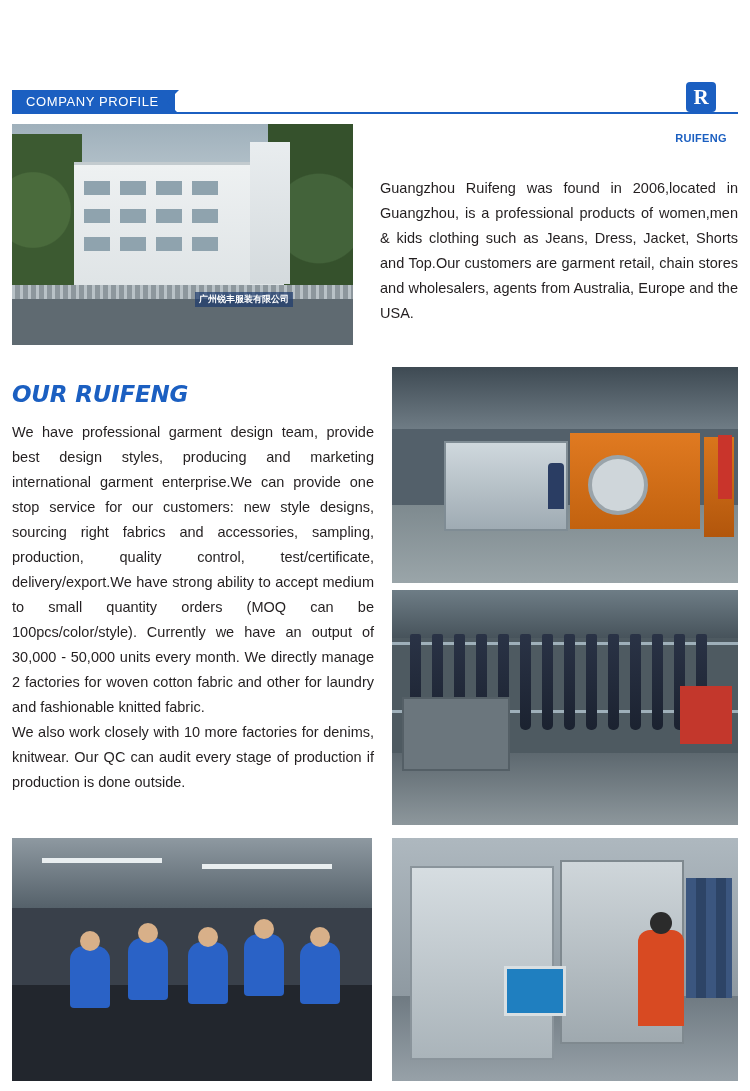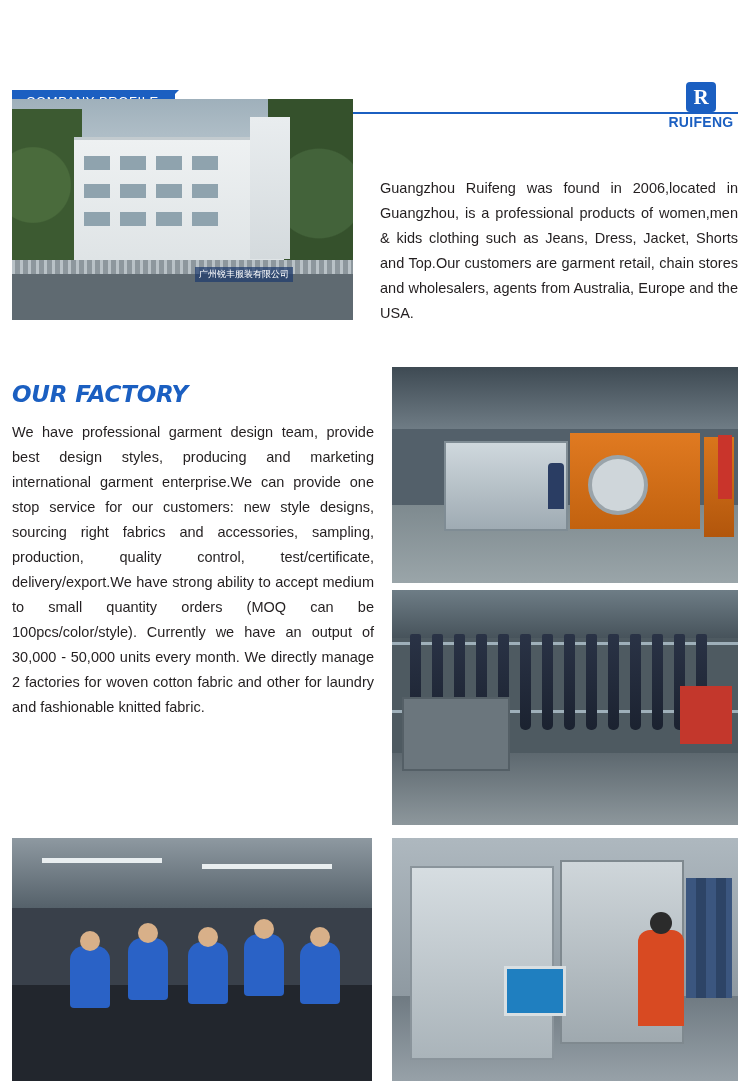--- a/index.html
+++ b/index.html
@@ -73,46 +73,47 @@
     border-radius: 4px;
     background: #1b5fc1;
     color: #ffffff;
     font-family: "Liberation Serif", serif;
     font-size: 21px;
     font-weight: bold;
     line-height: 30px;
     text-align: center;
   }
   .brand-name {
-    margin-top: 2px;
-    font-size: 14px;
+    margin-top: 20px;
+    font-size: 11px;
     color: #1b5fc1;
     font-weight: bold;
     letter-spacing: 0.3px;
   }
 
   
   .photo {
     position: absolute;
     overflow: hidden;
     background: #7d8a93;
   }
   .photo .sky {
     position: absolute;
     left: 0; top: 0; right: 0;
     background: linear-gradient(#b9c6cf, #dfe6ea);
   }
 
   
   #photo-company {
     left: 12px;
-    top: 99px;
+    top: 124px;
     width: 341px;
     height: 221px;
     background: #737373;
+    font-weight: bold;
   }
   #photo-company .sky { height: 45%; background: linear-gradient(#9fb0bb, #c9d4da); }
   #photo-company .trees-l {
     position: absolute; left: 0; top: 10px; width: 70px; height: 190px;
     background: radial-gradient(circle at 30% 40%, #4a6b3c 0 30%, #3c5a31 31% 100%);
   }
   #photo-company .trees-r {
     position: absolute; right: 0; top: 0; width: 85px; height: 210px;
     background: radial-gradient(circle at 60% 45%, #43633a 0 35%, #35512c 36% 100%);
   }
@@ -360,23 +361,24 @@
       <div class="win" style="left:118px;top:72px;width:26px;height:14px;"></div>
     </div>
     <div class="tower"></div>
     <div class="fence"></div>
     <div class="road"></div>
     <div class="sign">广州锐丰服装有限公司</div>
   </div>
 
   <div class="body-text" id="text-company">Guangzhou Ruifeng was found in 2006,located in Guangzhou, is a professional products of women,men &amp; kids clothing such as Jeans, Dress, Jacket, Shorts and Top.Our customers are garment retail, chain stores and wholesalers, agents from Australia, Europe and the USA.</div>
 
-  <div class="section-title" id="title-factory">OUR FACTORY</div>
+  <div class="section-title" id="title-factory">OUR RUIFENG</div>
   <div class="body-text" id="text-factory">
     <p>We have professional garment design team, provide best design styles, producing and marketing international garment enterprise.We can provide one stop service for our customers: new style designs, sourcing right fabrics and accessories, sampling, production, quality control, test/certificate, delivery/export.We have strong ability to accept medium to small quantity orders (MOQ can be 100pcs/color/style). Currently we have an output of 30,000 - 50,000 units every month. We directly manage 2 factories for woven cotton fabric and other for laundry and fashionable knitted fabric.</p>
+    <p>We also work closely with 10 more factories for denims, knitwear. Our QC can audit every stage of production if production is done outside.</p>
   </div>
 
   <div class="photo" id="photo-machines">
     <div class="roof"></div>
     <div class="floor"></div>
     <div class="m1"></div>
     <div class="m2">
       <div class="drum"></div>
     </div>
     <div class="m3"></div>

